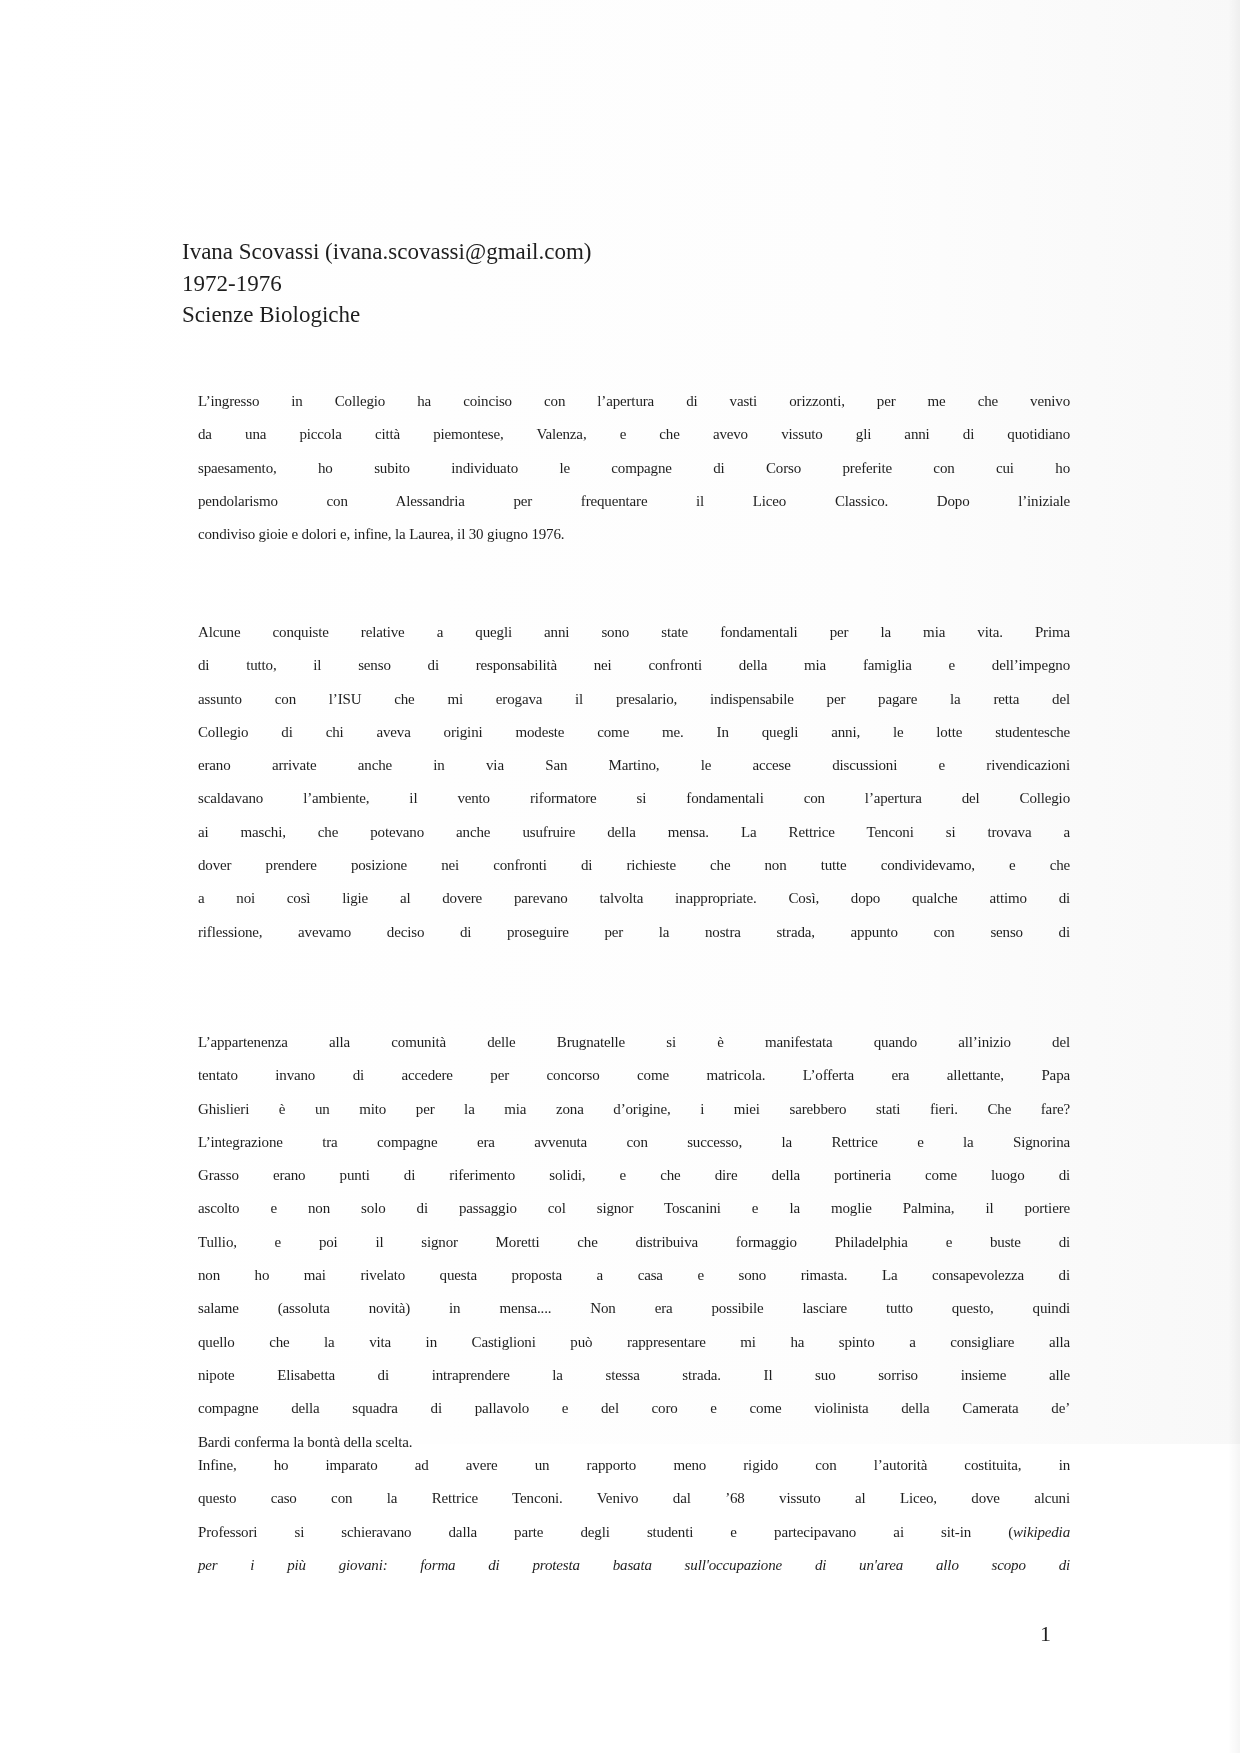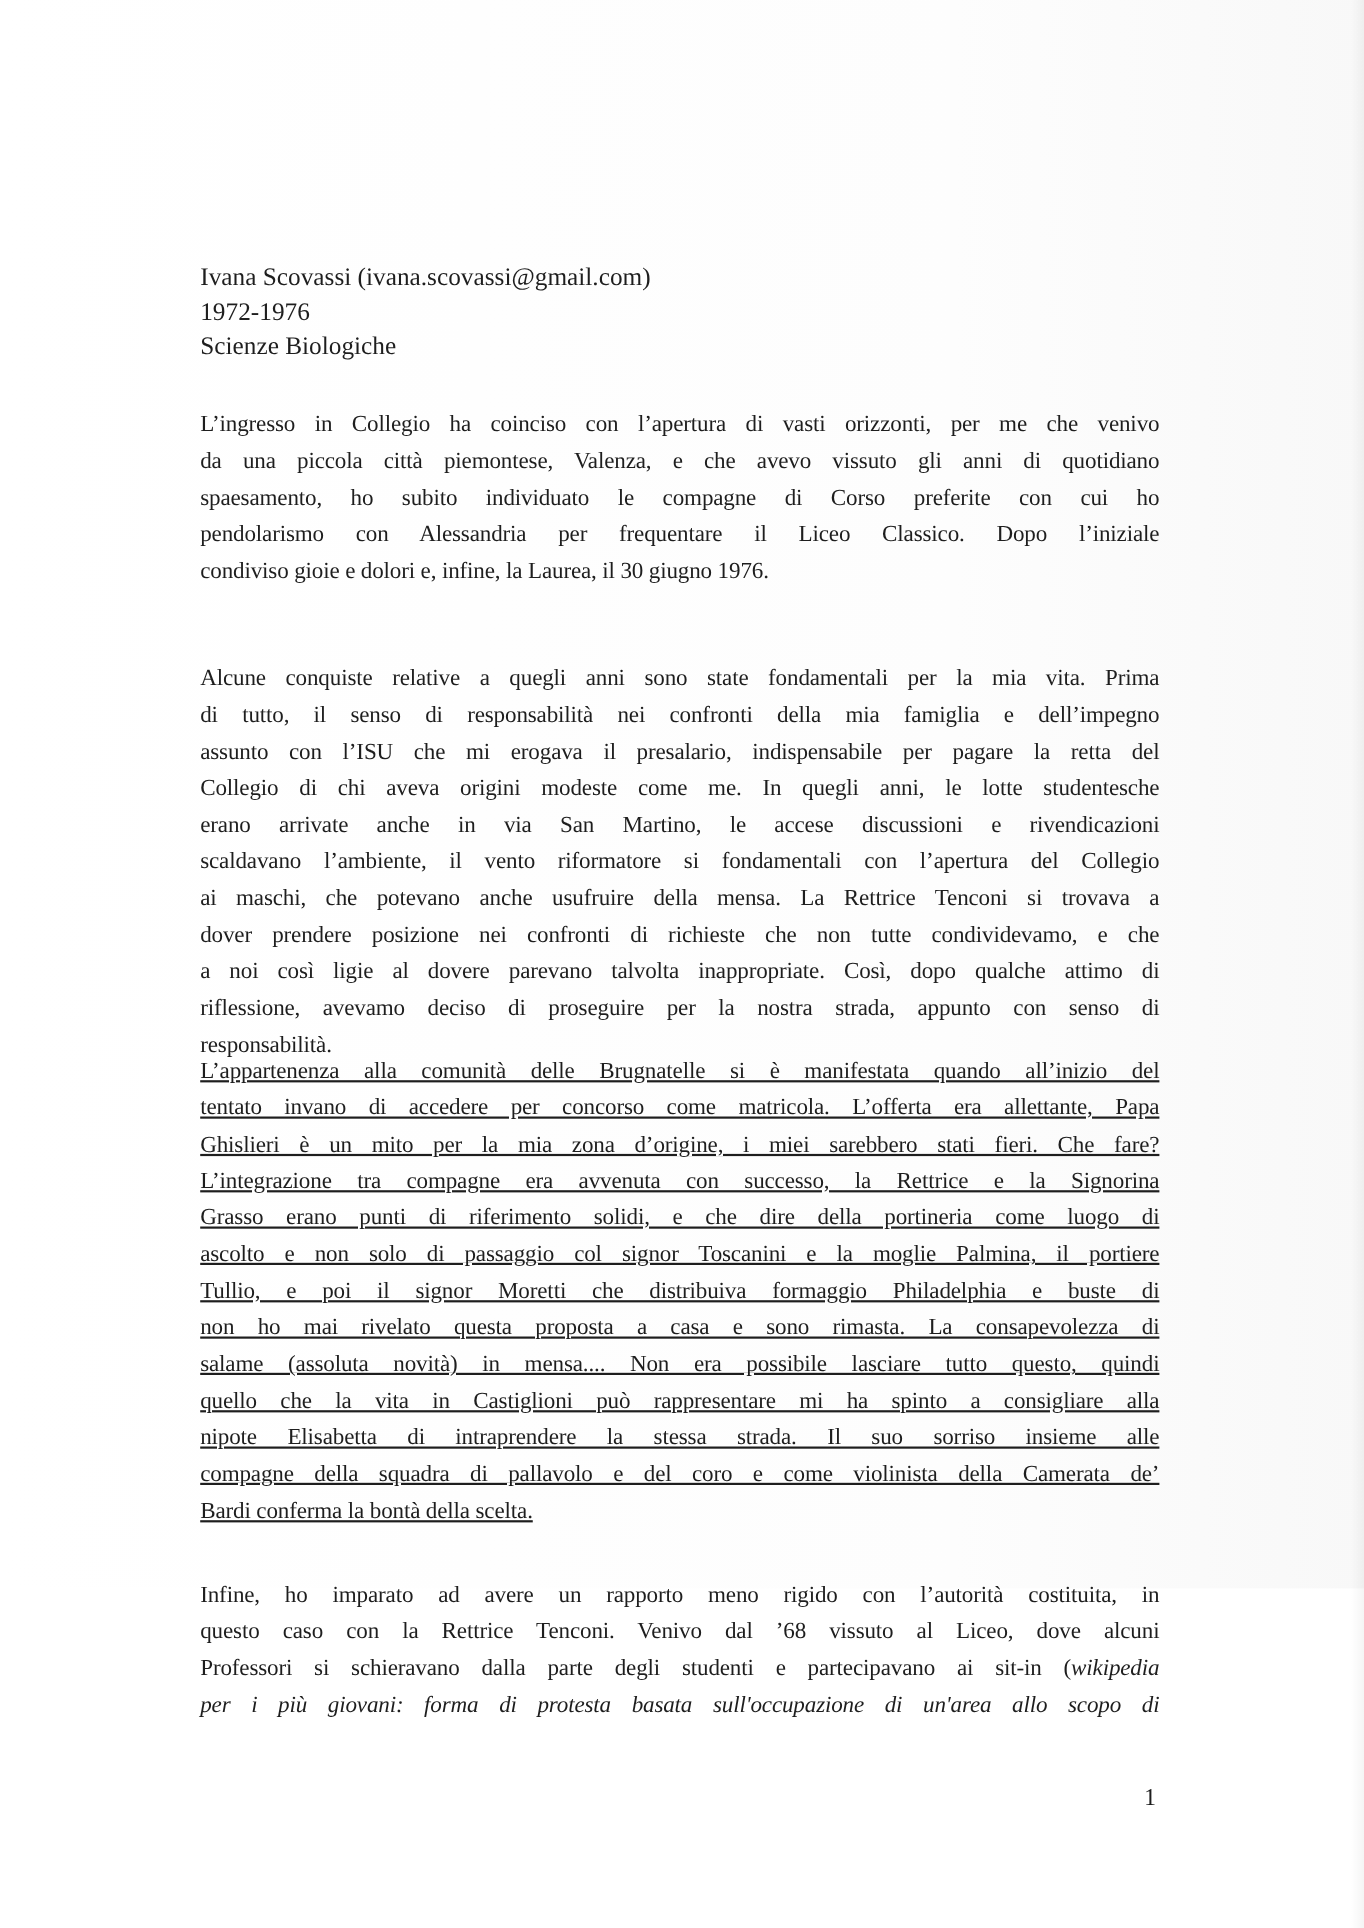--- a/index.html
+++ b/index.html
@@ -27,39 +27,39 @@
       left: 182px;
       top: 236px;
       font-size: 23px;
       line-height: 31.5px;
     }
     .header-line { display: block; white-space: nowrap; }
     .para {
       position: absolute;
       left: 182px;
       width: 872px;
-      margin: 0;
-      font-size: 21px;
+      margin: 16px;
+      font-size: 15px;
       line-height: 33.3px;
       text-align: justify;
       letter-spacing: -0.15px;
     }
     .para .line {
       display: block;
       text-align: justify;
       text-align-last: justify;
       white-space: nowrap;
     }
     .para .line.last {
       text-align-last: left;
     }
     .it { font-style: italic; }
     #p1 { top: 369px; }
     #p2 { top: 600px; }
-    #p3 { top: 957px; text-decoration: underline; }
+    #p3 { top: 1010px; }
     #p4 { top: 1433px; }
     .page-number {
       position: absolute;
       left: 1040px;
       top: 1621px;
       font-size: 22px;
       line-height: 26px;
     }
     
     .scan-edge {
@@ -92,21 +92,20 @@
     <span class="line">Alcune conquiste relative a quegli anni sono state fondamentali per la mia vita. Prima</span>
     <span class="line">di tutto, il senso di responsabilità nei confronti della mia famiglia e dell’impegno</span>
     <span class="line">assunto con l’ISU che mi erogava il presalario, indispensabile per pagare la retta del</span>
     <span class="line">Collegio di chi aveva origini modeste come me. In quegli anni, le lotte studentesche</span>
     <span class="line">erano arrivate anche in via San Martino, le accese discussioni e rivendicazioni</span>
     <span class="line">scaldavano l’ambiente, il vento riformatore si fondamentali con l’apertura del Collegio</span>
     <span class="line">ai maschi, che potevano anche usufruire della mensa. La Rettrice Tenconi si trovava a</span>
     <span class="line">dover prendere posizione nei confronti di richieste che non tutte condividevamo, e che</span>
     <span class="line">a noi così ligie al dovere parevano talvolta inappropriate. Così, dopo qualche attimo di</span>
     <span class="line">riflessione, avevamo deciso di proseguire per la nostra strada, appunto con senso di</span>
-    <span class="line last">responsabilità.</span>
   </p>
 
   <p class="para" id="p3">
     <span class="line">L’appartenenza alla comunità delle Brugnatelle si è manifestata quando all’inizio del</span>
     <span class="line">tentato invano di accedere per concorso come matricola. L’offerta era allettante, Papa</span>
     <span class="line">Ghislieri è un mito per la mia zona d’origine, i miei sarebbero stati fieri. Che fare?</span>
     <span class="line">L’integrazione tra compagne era avvenuta con successo, la Rettrice e la Signorina</span>
     <span class="line">Grasso erano punti di riferimento solidi, e che dire della portineria come luogo di</span>
     <span class="line">ascolto e non solo di passaggio col signor Toscanini e la moglie Palmina, il portiere</span>
     <span class="line">Tullio, e poi il signor Moretti che distribuiva formaggio Philadelphia e buste di</span>

